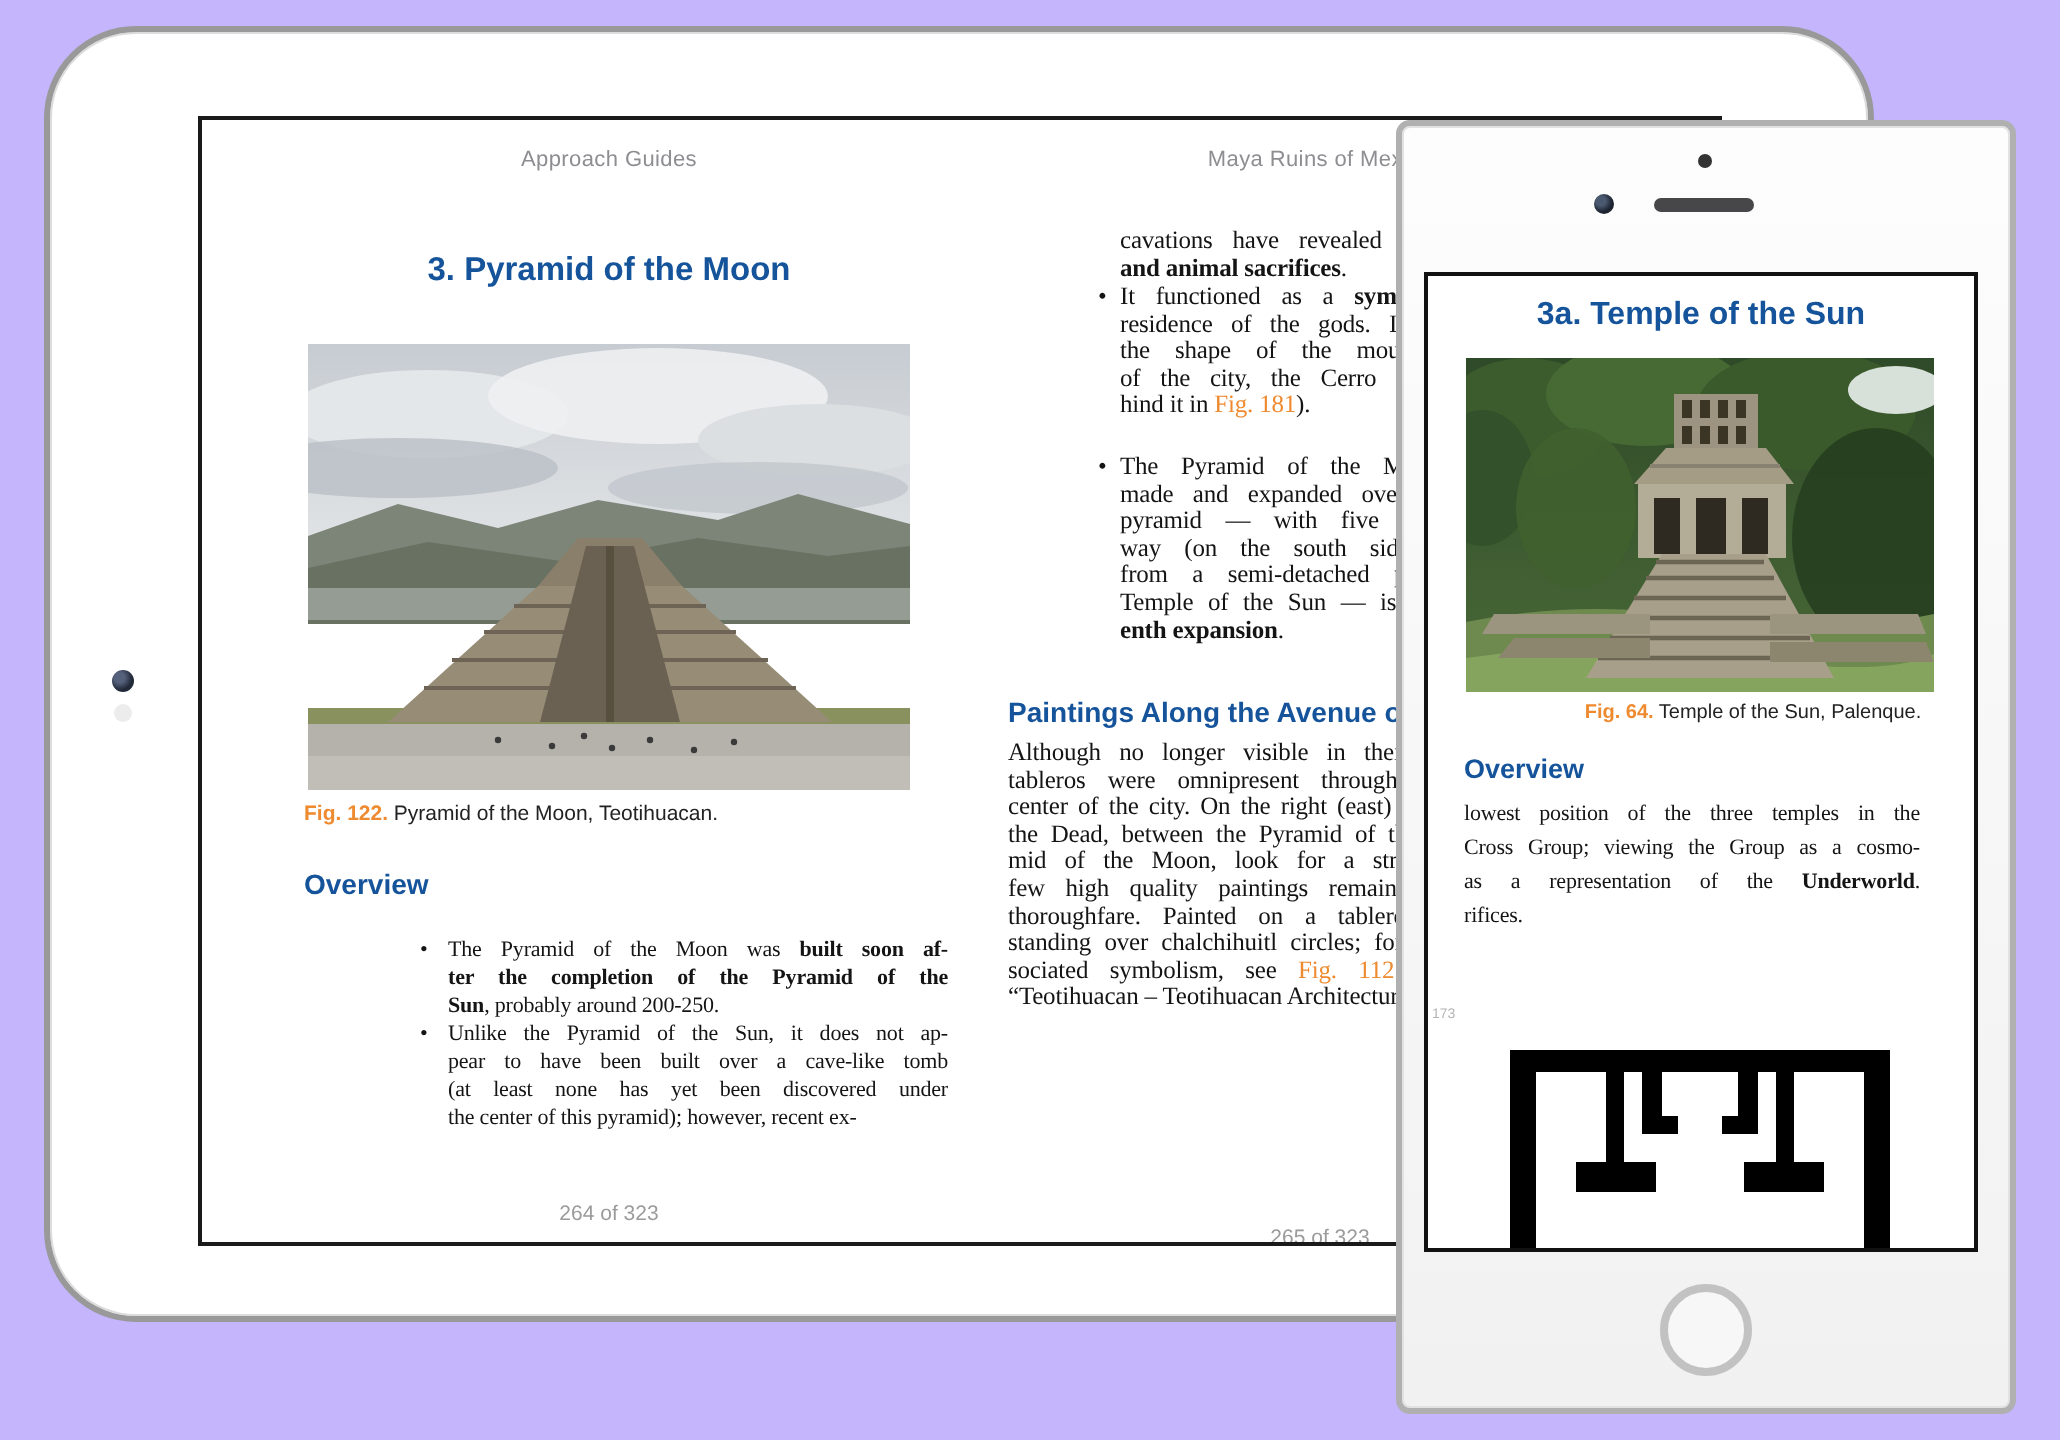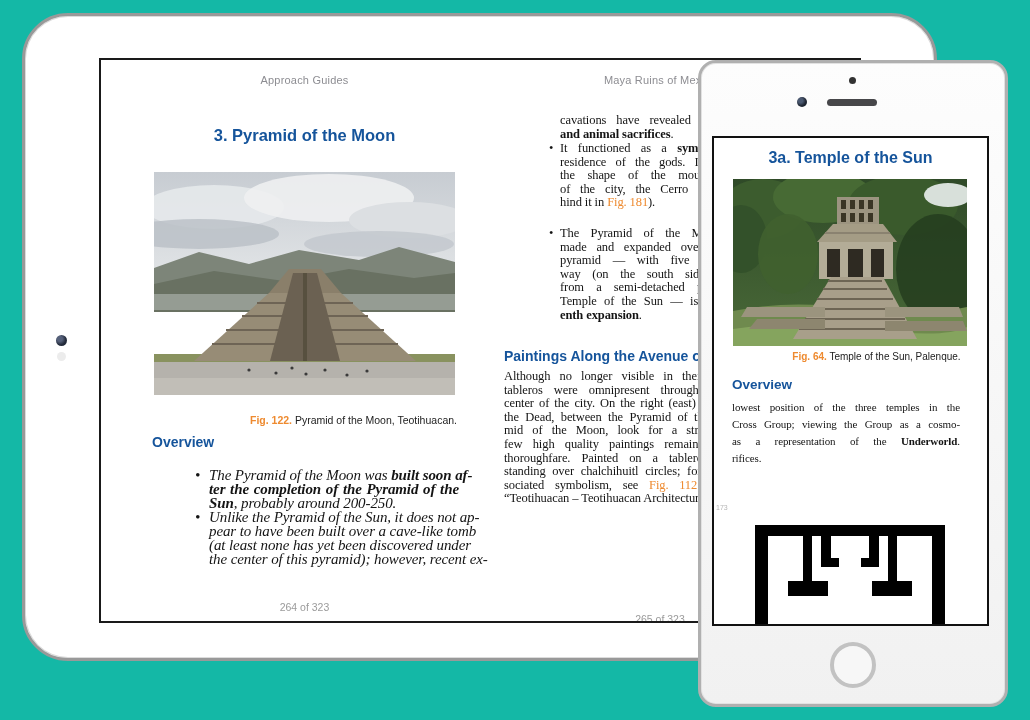--- a/index.html
+++ b/index.html
@@ -1,19 +1,19 @@
 <!DOCTYPE html>
 <html><head>
 <meta charset="utf-8">
 <style>
   :root{
     --blue:#15549b; --orange:#ee8a2f; --gray:#8d8d92; --ink:#141414;
   }
   html,body{margin:0;padding:0;background:#fff;}
-  .stage{position:relative;width:1030px;height:720px;background:#14b8a6;overflow:hidden;
+  .stage{position:relative;width:1030px;height:720px;background:#c4b5fd;overflow:hidden;
          font-family:"Liberation Sans",sans-serif;color:var(--ink);}
   
   .ipad{position:absolute;left:22px;top:13px;width:915px;height:648px;
         border:3px solid #999;border-radius:46px;background:#fff;box-sizing:border-box;
         box-shadow:inset 0 0 0 1px #dcdcdc;}
   .ipad-camera{position:absolute;left:56px;top:335px;width:11px;height:11px;border-radius:50%;
         background:radial-gradient(circle at 35% 35%, #55607a 0 25%, #222a3a 60%);}
   .ipad-camera2{position:absolute;left:57px;top:352px;width:9px;height:9px;border-radius:50%;background:#ececec;}
   .ipad-screen{position:absolute;left:99px;top:58px;width:762px;height:565px;background:#fff;
         border:2.5px solid #1a1a1a;box-sizing:border-box;overflow:hidden;}
@@ -27,38 +27,38 @@
   .lines .line{white-space:nowrap;text-align:justify;text-align-last:justify;}
   .lines .line:last-child{text-align-last:left;}
   .b{font-weight:bold;}
   .accent{color:var(--orange);}
   .bullet{position:relative;padding-left:17px;}
   .bullet::before{content:"\2022";position:absolute;left:3px;top:0;}
   
   .lp-header{left:51px;top:14px;width:305px;text-align:center;}
   .lp-title{left:51px;top:66px;width:305px;text-align:center;}
   .photo-moon{position:absolute;left:53px;top:112px;width:301px;height:223px;overflow:hidden;}
-  .lp-caption{left:51px;top:354px;width:305px;text-align:right;}
+  .lp-caption{left:51px;top:341px;width:305px;text-align:left;}
   .lp-overview{left:51px;top:374px;}
-  .bullets-left{position:absolute;left:91px;top:408px;width:267px;
-        font-size:15px;line-height:14px;letter-spacing:-0.1px;font-style:italic;}
+  .bullets-left{position:absolute;left:106px;top:408px;width:267px;
+        font-size:11px;line-height:14px;letter-spacing:-0.1px;}
   .lp-footer{left:51px;top:541px;width:305px;text-align:center;}
   
   .rp-header{left:406px;top:14px;width:306px;text-align:center;white-space:nowrap;}
   .rp-block{position:absolute;font-size:12.5px;line-height:13.6px;letter-spacing:-0.1px;}
   .rp-cont{left:459px;top:54px;width:253px;}
   .rp-b1{left:445px;top:82px;width:267px;}
   .rp-b2{left:445px;top:167px;width:267px;}
   .rp-b1 .bullet,.rp-b2 .bullet{padding-left:14px;}
   .rp-heading{left:403px;top:288px;white-space:nowrap;}
   .rp-para{left:403px;top:310px;width:309px;}
   .rp-footer{left:406px;top:541px;width:306px;text-align:center;margin-top:12px;}
   
   .iphone{position:absolute;left:698px;top:60px;width:310px;height:647px;
-        border:3px solid #b0b0b0;border-radius:18px;box-sizing:border-box;
+        border:3px solid #b0b0b0;border-radius:7px;box-sizing:border-box;
         background:linear-gradient(#fdfdfd,#f1f1f1);box-shadow:inset 0 0 0 1px #e2e2e2;}
   .iphone-sensor{position:absolute;left:148px;top:14px;width:7px;height:7px;border-radius:50%;background:#333;}
   .iphone-cam{position:absolute;left:96px;top:34px;width:10px;height:10px;border-radius:50%;
         background:radial-gradient(circle at 35% 35%, #4a5870 0 25%, #1d2430 60%);}
   .iphone-speaker{position:absolute;left:126px;top:36px;width:50px;height:7px;border-radius:4px;background:#47474a;}
   .iphone-screen{position:absolute;left:11px;top:73px;width:277px;height:490px;background:#fff;
         border:2px solid #111;box-sizing:border-box;overflow:hidden;}
   .home-button{position:absolute;left:129px;top:579px;width:46px;height:46px;border-radius:50%;
         border:4px solid #c2c2c2;background:#f7f7f7;box-sizing:border-box;}
   

